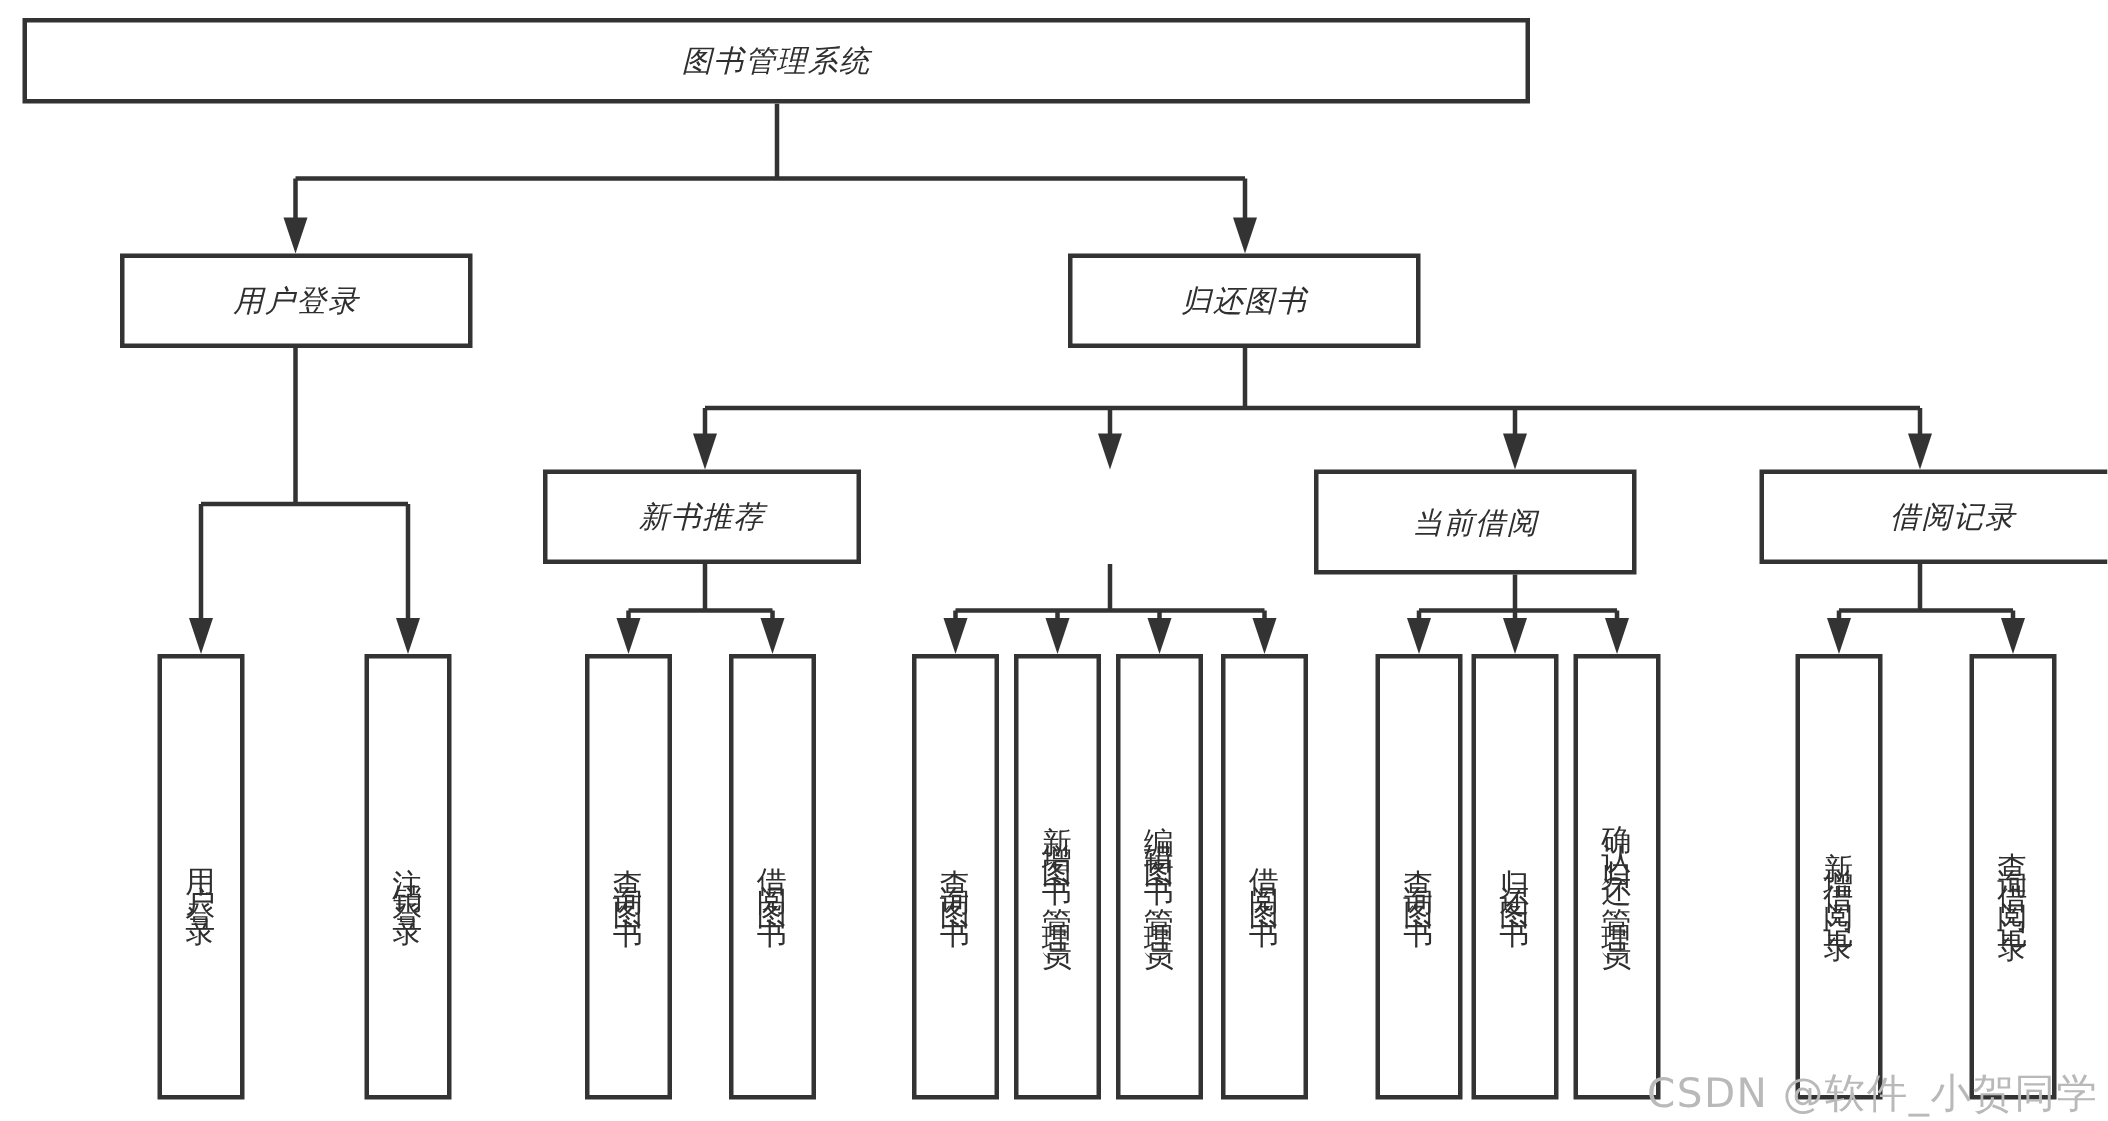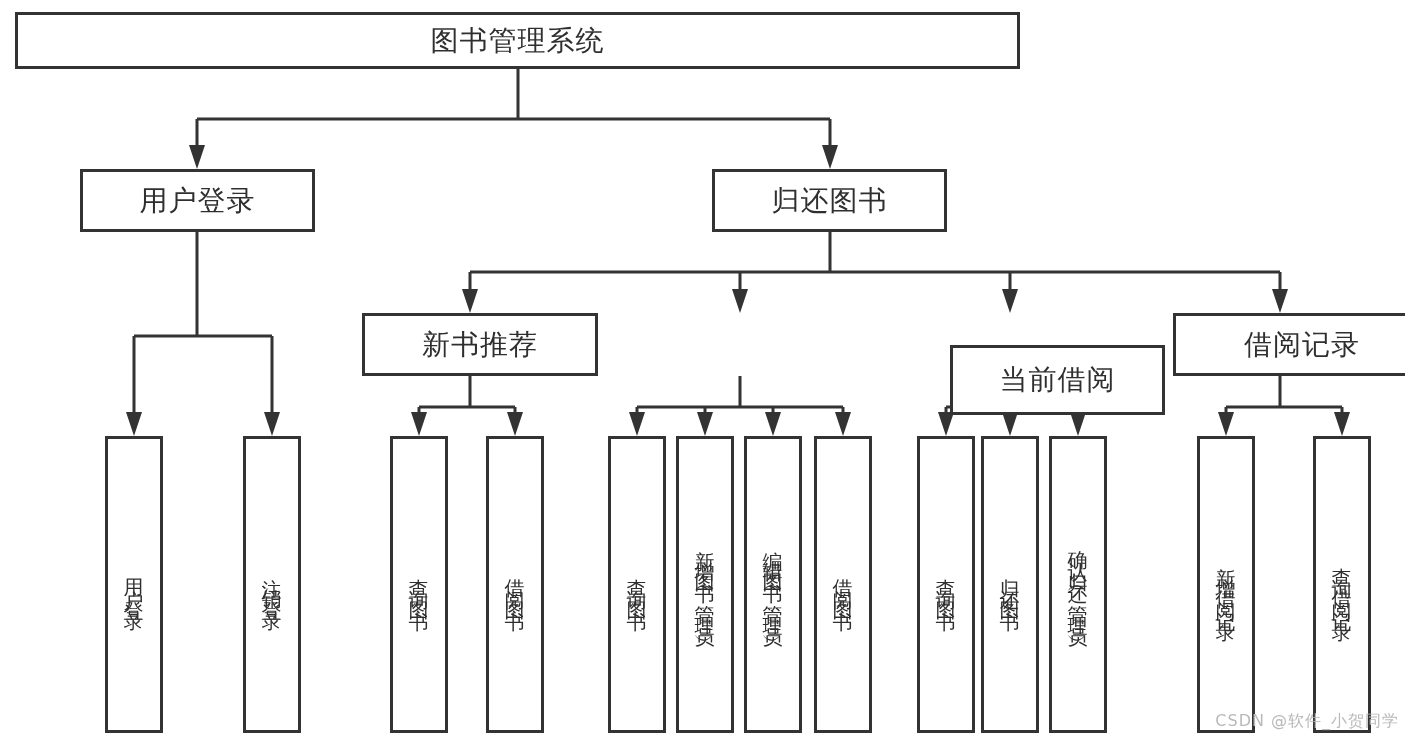--- a/index.html
+++ b/index.html
@@ -17,23 +17,24 @@
     width: 1405px; height: 747px;
   }
   .node {
     position: absolute;
     box-sizing: border-box;
     border: 3px solid #333333;
     background: #ffffff;
     display: flex;
     align-items: center;
     justify-content: center;
-    font-size: 28px;
+    font-size: 20px;
     color: #2f2f2f;
     letter-spacing: 1px;
+    font-style: italic;
   }
   .leaf {
     position: absolute;
     box-sizing: border-box;
     border: 3px solid #333333;
     background: #ffffff;
     width: 58px;
     top: 436px;
     height: 297px;
     display: flex;
@@ -46,21 +47,21 @@
     text-orientation: mixed;
     font-size: 20px;
     line-height: 1;
     letter-spacing: 11px;
     white-space: nowrap;
   }
   .watermark {
     position: absolute;
     top: 711px;
     right: 6px;
-    font-size: 16px;
+    font-size: 27px;
     color: #b9b9b9;
     letter-spacing: 1px;
     z-index: 5;
   }
 </style>
 </head>
 <body>
 
 <div id="canvas">
 
@@ -109,22 +110,22 @@
       <polygon points="1218,412 1234,412 1226,436"></polygon>
       <polygon points="1334,412 1350,412 1342,436"></polygon>
     </g>
   </svg>
 
   <div class="node" style="left:15px; top:12px; width:1005px; height:57px;">图书管理系统</div>
 
   <div class="node" style="left:80px; top:169px; width:235px; height:63px;">用户登录</div>
   <div class="node" style="left:712px; top:169px; width:235px; height:63px;">归还图书</div>
 
-  <div class="node" style="left:362px; top:313px; width:236px; height:63px;">新书推荐</div>
-  <div class="node" style="left:950px; top:313px; width:215px; height:70px;margin-top:32px;">当前借阅</div>
+  <div class="node" style="left:362px; top:313px; width:212px; height:63px;">新书推荐</div>
+  <div class="node" style="left:876px; top:313px; width:215px; height:70px;">当前借阅</div>
   <div class="node" style="left:1173px; top:313px; width:258px; height:63px;">借阅记录</div>
 
   <div class="leaf" style="left:105px;">
     <span class="vtext">用户登录</span>
   </div>
   <div class="leaf" style="left:243px;">
     <span class="vtext">注销登录</span>
   </div>
 
   <div class="leaf" style="left:390px;">

